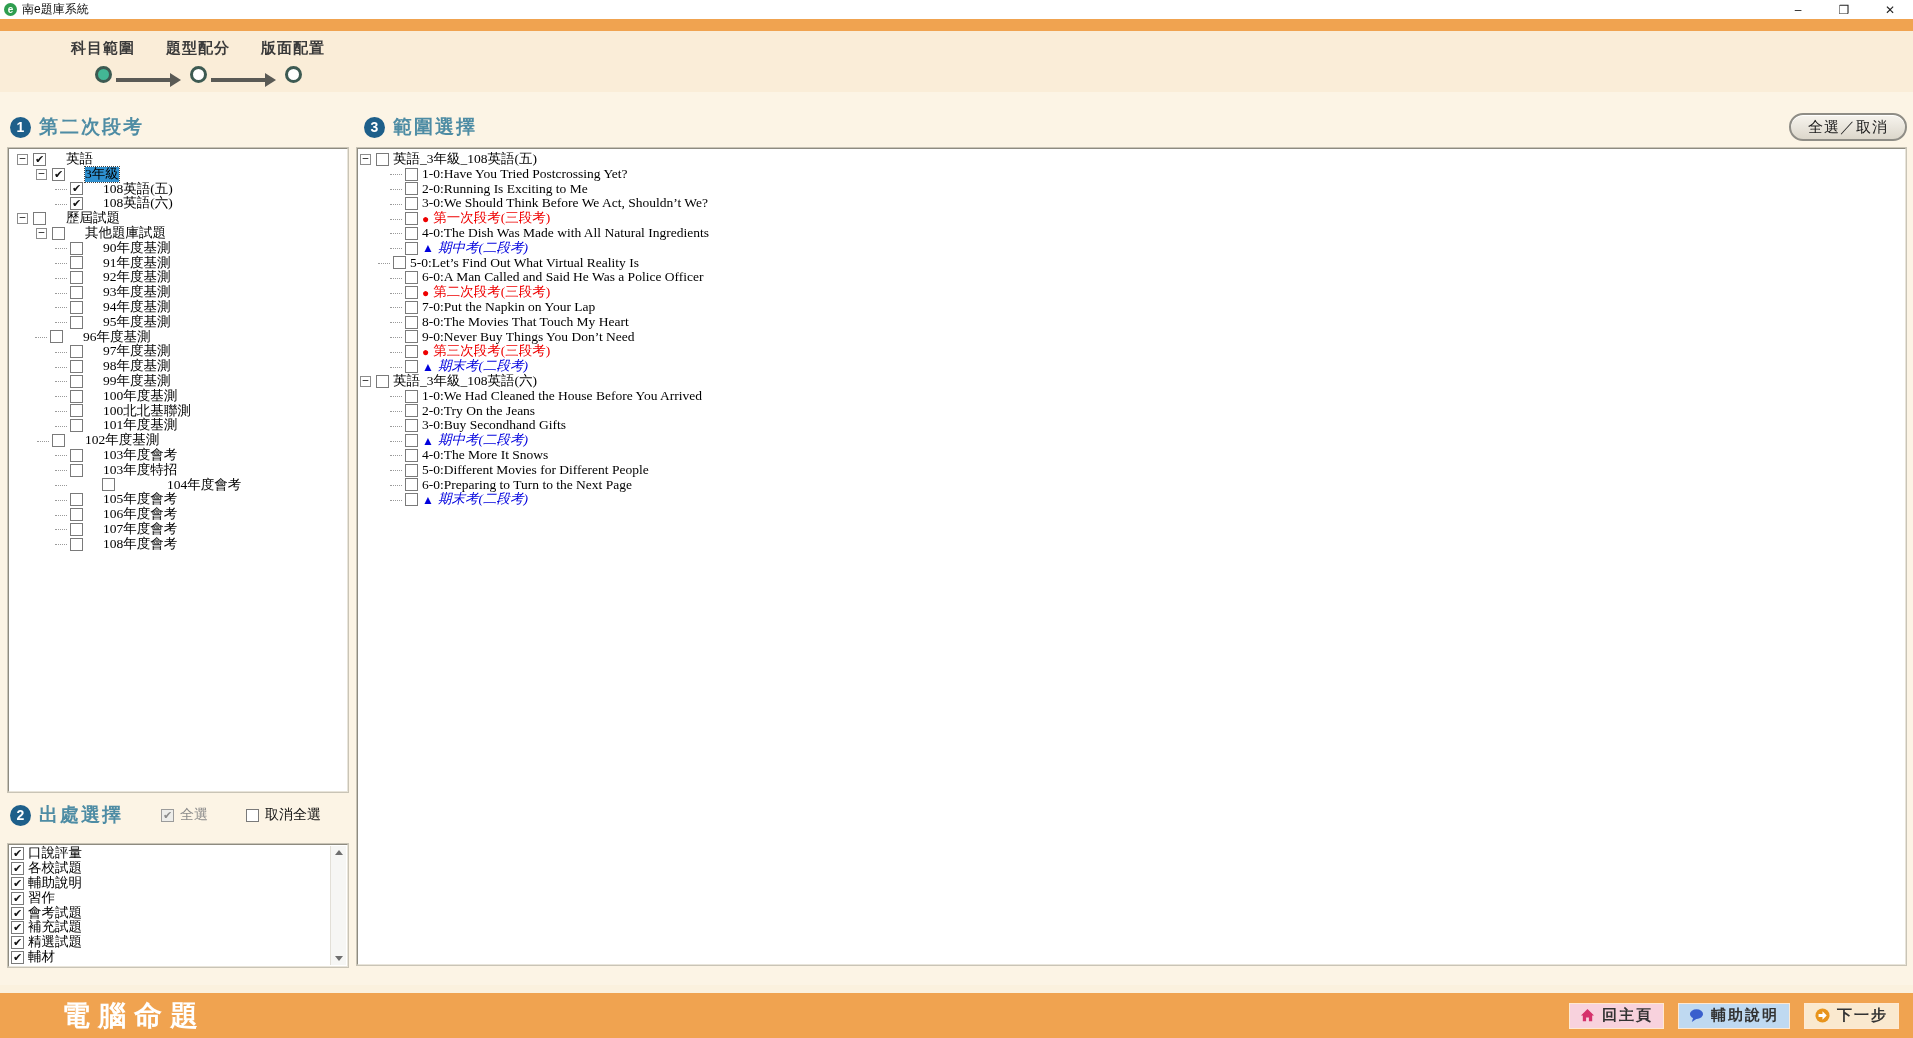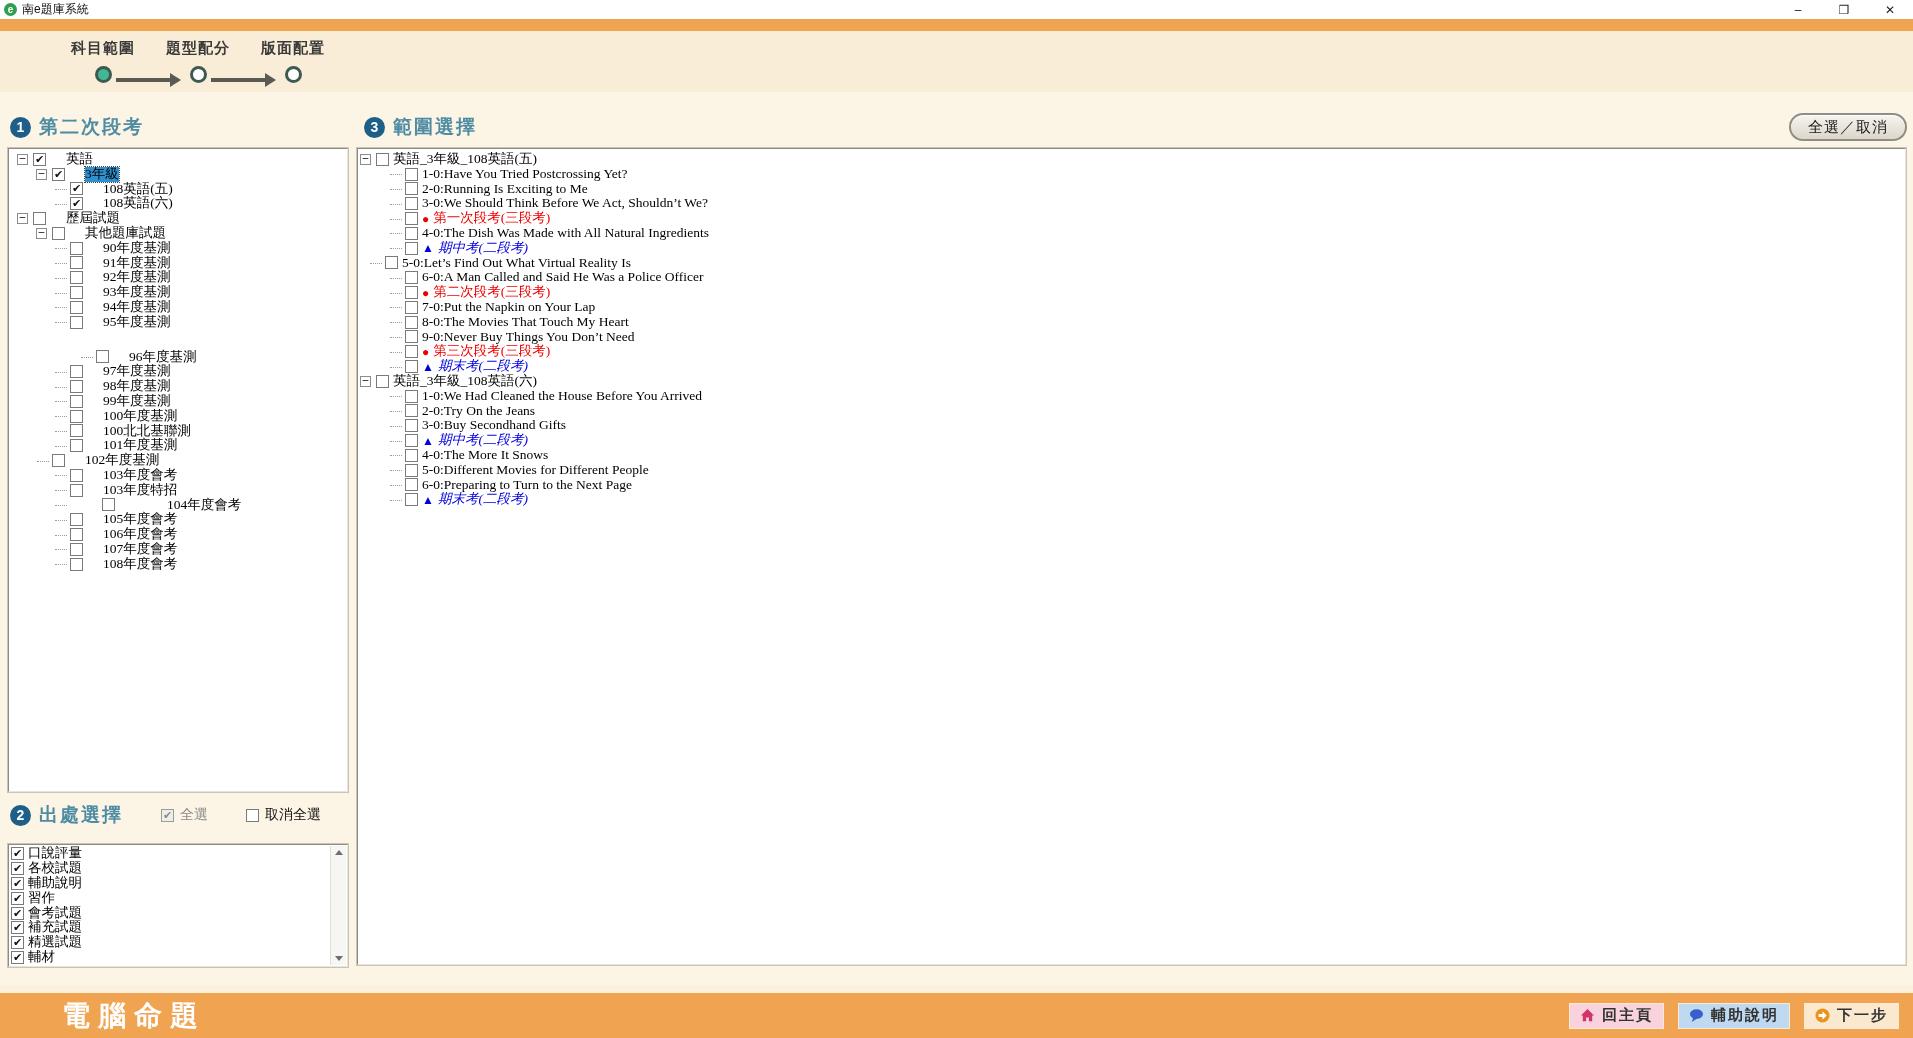--- a/index.html
+++ b/index.html
@@ -200,21 +200,21 @@
           <div class="trow" style="padding-left: 46px;">
             <span class="ebox-sp"></span>
             <span class="cb"></span>
             <span class="tlabel">94年度基測</span>
           </div>
           <div class="trow" style="padding-left: 46px;">
             <span class="ebox-sp"></span>
             <span class="cb"></span>
             <span class="tlabel">95年度基測</span>
           </div>
-          <div class="trow" style="padding-left: 72px; margin-top: 20px;">
+          <div class="trow" style="padding-left: 26px;">
             <span class="ebox-sp"></span>
             <span class="cb"></span>
             <span class="tlabel">96年度基測</span>
           </div>
           <div class="trow" style="padding-left: 46px;">
             <span class="ebox-sp"></span>
             <span class="cb"></span>
             <span class="tlabel">97年度基測</span>
           </div>
           <div class="trow" style="padding-left: 46px;">
@@ -378,21 +378,21 @@
             <span class="ebox-sp"></span>
             <span class="cb"></span>
             <span class="tlabel">4-0:The Dish Was Made with All Natural Ingredients</span>
           </div>
           <div class="trow" style="padding-left: 32px;">
             <span class="ebox-sp"></span>
             <span class="cb"></span>
             <span class="mk blue">▲</span>
             <span class="tlabel blue">期中考(二段考)</span>
           </div>
-          <div class="trow" style="padding-left: 12px;">
+          <div class="trow" style="padding-left: 20px;">
             <span class="ebox-sp"></span>
             <span class="cb"></span>
             <span class="tlabel">5-0:Let’s Find Out What Virtual Reality Is</span>
           </div>
           <div class="trow" style="padding-left: 32px;">
             <span class="ebox-sp"></span>
             <span class="cb"></span>
             <span class="tlabel">6-0:A Man Called and Said He Was a Police Officer</span>
           </div>
           <div class="trow" style="padding-left: 32px;">

